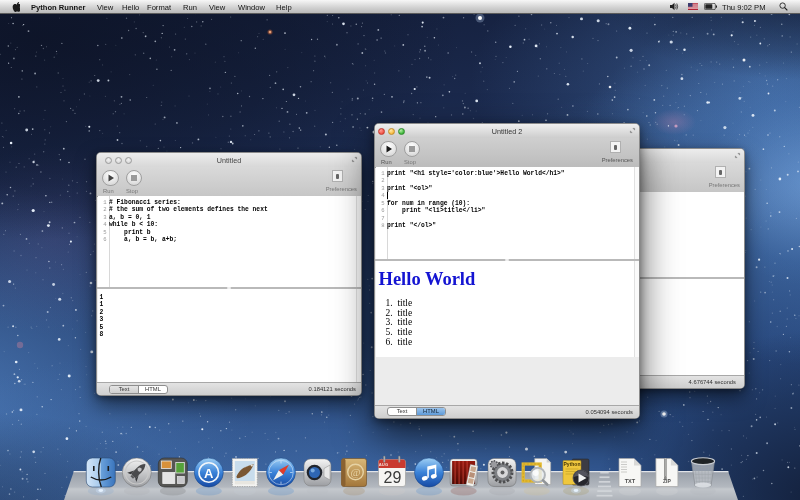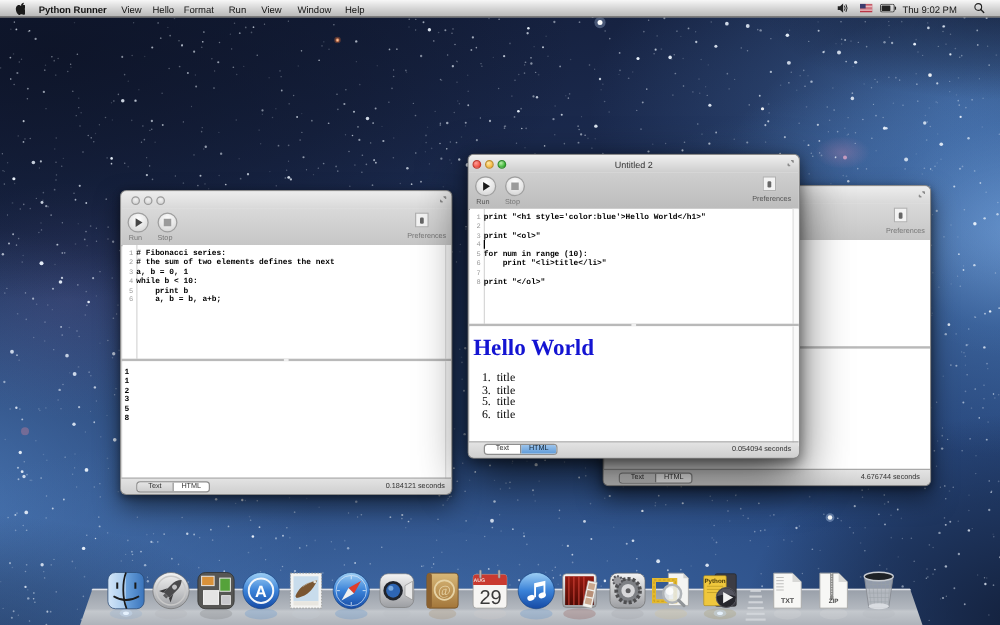--- a/index.html
+++ b/index.html
@@ -2315,20 +2315,21 @@
   </div>
 
   <div class="win" id="win1" style="left:96px;top:152px;width:266px;height:244px;">
     <div class="titlebar"></div>
       <svg class="rsz" viewBox="0 0 10 10">
         <g stroke="#8a8a8a" stroke-width="1.1" fill="none">
 <path d="M2,5.5 L2,8 L4.5,8 M8,4.5 L8,2 L5.5,2"></path>
         </g>
 <path d="M2,8 L4.8,8 L2,5.2 Z M8,2 L5.2,2 L8,4.8 Z" fill="#8a8a8a"></path>
       </svg>
+    <div class="ttl">Untitled</div>
     <div class="tl grey" style="left:8px;"></div>
     <div class="tl grey" style="left:18px;"></div>
     <div class="tl grey" style="left:28px;"></div>
     <div class="toolbar"></div>
     <div class="circbtn" style="left:5px;top:16.5px;"></div>
     <div class="circbtn" style="left:28.5px;top:16.5px;"></div>
     <svg class="abs" width="8" height="8" style="left:9.5px;top:21px;">
         <polygon points="1.5,0.5 7,4 1.5,7.5" fill="#444"></polygon>
       </svg>
     <svg class="abs" width="8" height="8" style="left:33px;top:21px;">
@@ -2365,21 +2366,21 @@
       <div class="scrl"></div>
     </div>
     <div class="botbar"></div>
     <div class="seg" style="left:12px;bottom:1.5px;">
         <div class="sl">Text</div>
         <div class="sr">HTML</div>
       </div>
     <div class="secs" style="right:5px;bottom:3px;">0.184121 seconds</div>
   </div>
 
-  <div class="win" id="win2" style="left:374px;top:123px;width:266px;height:244px;
+  <div class="win" id="win2" style="left:374px;top:123px;width:266px;height:296px;
        box-shadow:0 16px 38px rgba(0,0,0,0.65), 0 3px 10px rgba(0,0,0,0.45);">
     <div class="titlebar" style="background:linear-gradient(#f0f0f0,#cdcdcd);"></div>
       <svg class="rsz" viewBox="0 0 10 10">
         <g stroke="#8a8a8a" stroke-width="1.1" fill="none">
 <path d="M2,5.5 L2,8 L4.5,8 M8,4.5 L8,2 L5.5,2"></path>
         </g>
 <path d="M2,8 L4.8,8 L2,5.2 Z M8,2 L5.2,2 L8,4.8 Z" fill="#8a8a8a"></path>
       </svg>
     <div class="ttl" style="color:#333;">Untitled 2</div>
     <div class="tl" style="left:3px;background:radial-gradient(circle at 35% 30%,#ff9d96,#f25648 65%,#d8382a);border:0.5px solid #c03a30;"></div>
@@ -2418,20 +2419,21 @@
 print "&lt;/ol&gt;"</div>
       <div class="abs" style="left:11.5px;top:25.2px;width:1px;height:7px;background:#000;"></div>
       <div class="scrl"></div>
     </div>
     <div class="divid" style="top:135px;"></div>
     <div class="content" style="top:137px;height:96px;overflow:hidden;">
       <div class="abs" style="left:3px;top:0;width:250px;font-family:'Liberation Serif',serif;">
         <div style="color:#1414d2;font-weight:bold;font-size:18.5px;margin-top:7.5px;">Hello World</div>
         <div style="font-size:9.5px;margin-top:9.5px;line-height:9.7px;color:#000;font-family:Liberation Serif, serif;">
           <div style="margin-left:7px;">1.&nbsp;&nbsp;title</div>
+          <div style="margin-left:7px;">2.&nbsp;&nbsp;title</div>
           <div style="margin-left:7px;">3.&nbsp;&nbsp;title</div>
           <div style="margin-left:7px;">5.&nbsp;&nbsp;title</div>
           <div style="margin-left:7px;">6.&nbsp;&nbsp;title</div>
         </div>
       </div>
       <div class="scrl"></div>
     </div>
     <div class="botbar"></div>
     <div class="seg" style="left:12px;bottom:2px;">
         <div>Text</div>

